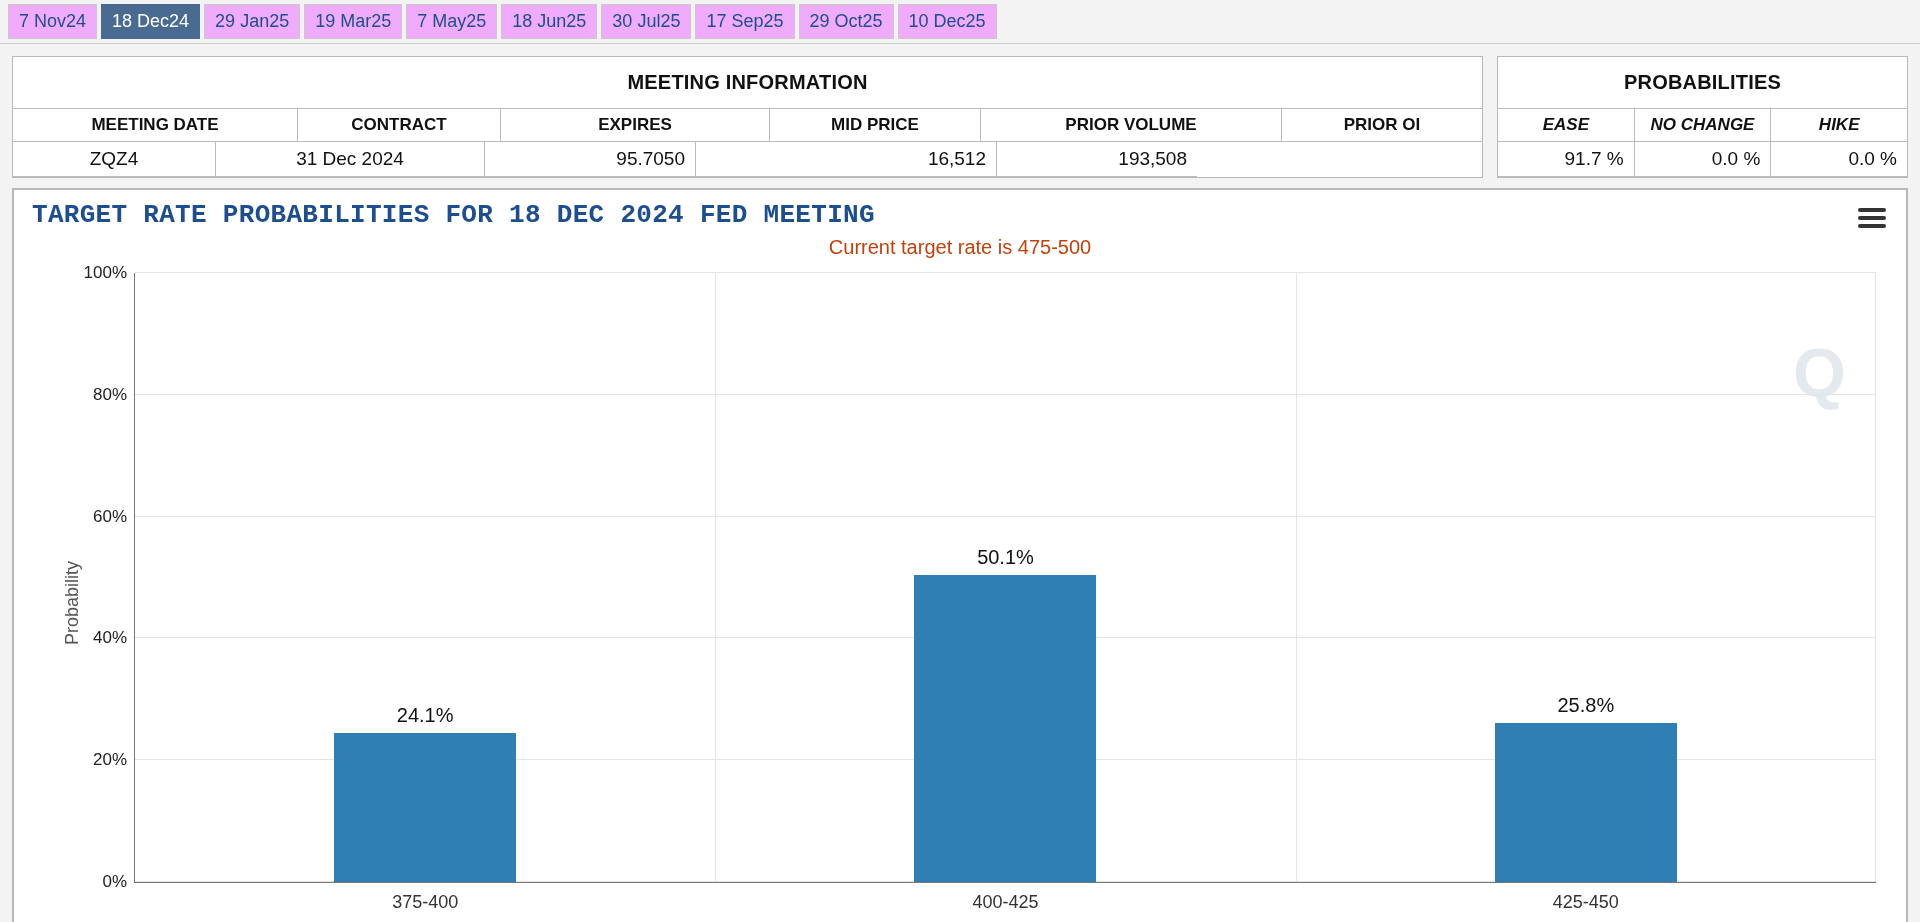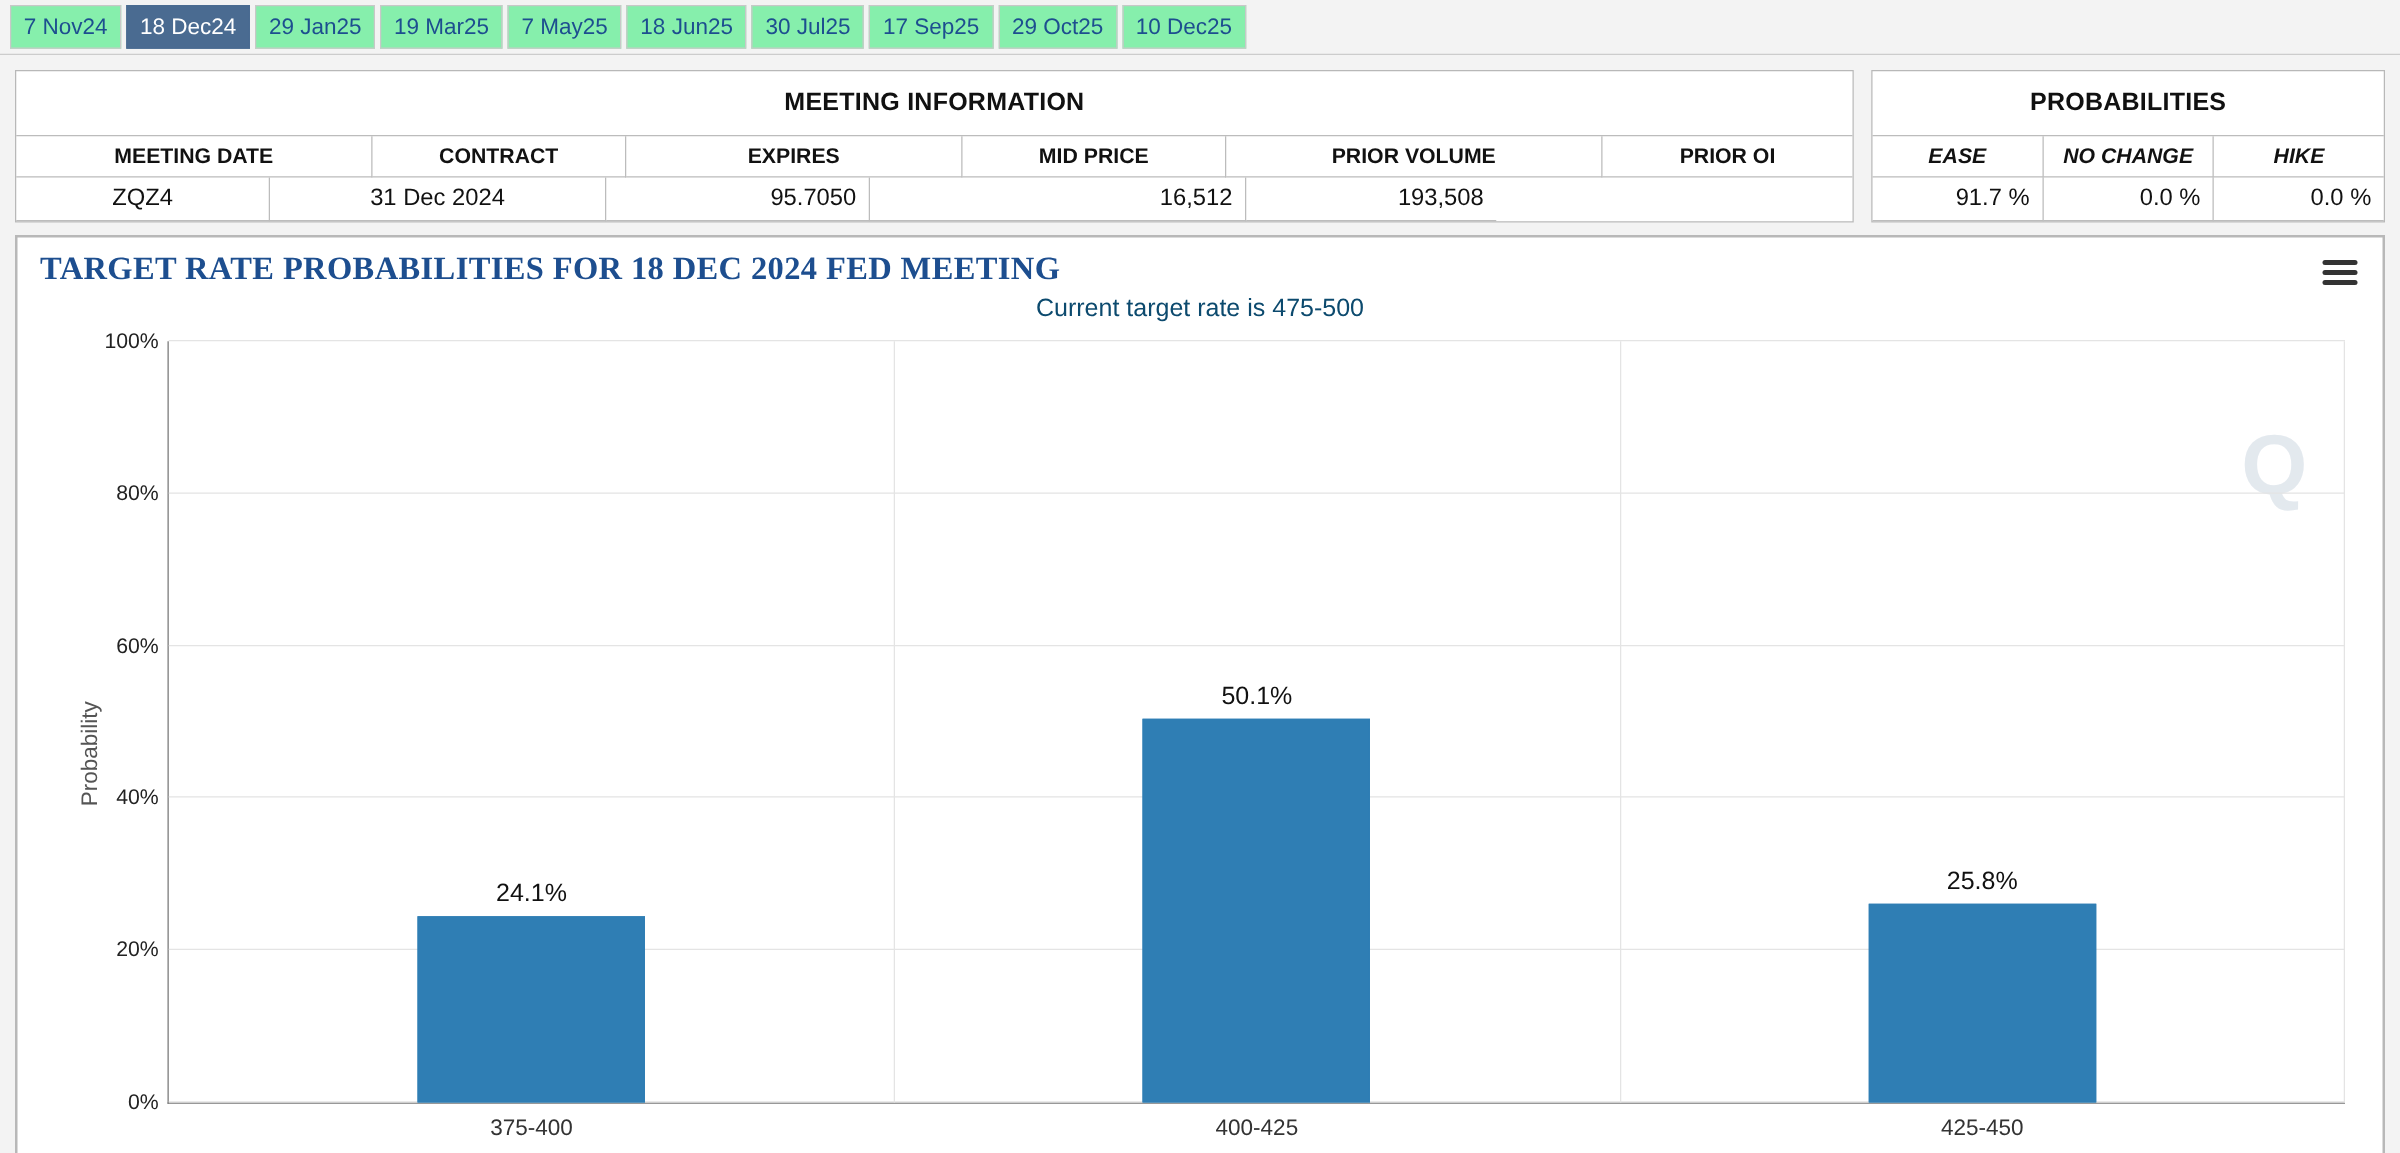--- a/index.html
+++ b/index.html
@@ -1,21 +1,21 @@
 <!DOCTYPE html>
 <html><head>
 <meta charset="utf-8">
 <style>
   html,body{margin:0;padding:0;font-family:Arial,Helvetica,sans-serif;background:#f3f3f3;color:#111;}
   .page{width:1920px;min-height:922px;background:#f3f3f3;position:relative;}
 
   
   .tabs-wrap{padding:4px 8px 4px 8px;border-bottom:1px solid #ccc;}
   .tabs{display:flex;gap:4px;}
-  .tab{border:1px solid #c8c8c8;background:#86efac;color:#1d4e8f;font-size:18px;padding:6px 10px;cursor:pointer;}
+  .tab{border:1px solid #c8c8c8;background:#f0abfc;color:#1d4e8f;font-size:18px;padding:6px 10px;cursor:pointer;}
   .tab.active{background:#4a6b91;color:#fff;border-color:#4a6b91;}
 
   
   .tables-row{display:flex;gap:14px;padding:12px 12px 0 12px;}
   .tbl{border:1px solid #b8b8b8;background:#fff;}
   .tbl .tbl-title{font-weight:700;font-size:20px;text-align:center;padding:14px 0;border-bottom:1px solid #bcbcbc;letter-spacing:.2px;}
   .tbl-row{display:flex;}
   .tbl-row > div{border-right:1px solid #bcbcbc;border-bottom:1px solid #bcbcbc;padding:6px 10px;}
   .tbl-row.hdr > div{font-weight:700;font-size:17px;text-align:center;}
   .tbl-row.data > div{font-size:19px;}
@@ -27,22 +27,22 @@
   .meet-c5{flex:0 0 280px;text-align:right;}
   .meet-c6{flex:0 0 180px;text-align:right;}
   .tbl.meeting{flex:0 0 auto;}
 
   .tbl.prob{flex:1;}
   .prob-c{flex:1;text-align:right;}
   .tbl-row.hdr .prob-c{text-align:center;font-style:italic;}
 
   
   .chart-panel{margin:10px 12px 0 12px;border:2px solid #b8b8b8;background:#fff;position:relative;}
-  .chart-title{font-family:Liberation Serif, serif;color:#1d4e8f;font-size:26px;font-weight:600;letter-spacing:.3px;padding:10px 18px 4px 18px;}
-  .chart-sub{text-align:center;color:#0c4a6e;font-size:20px;padding:2px 0 4px 0;}
+  .chart-title{font-family:Liberation Mono, monospace;color:#1d4e8f;font-size:26px;font-weight:600;letter-spacing:.3px;padding:10px 18px 4px 18px;}
+  .chart-sub{text-align:center;color:#c2410c;font-size:20px;padding:2px 0 4px 0;}
   .menu-icon{position:absolute;top:14px;right:20px;cursor:pointer;}
   .menu-icon div{width:28px;height:4px;background:#333;margin:4px 0;border-radius:2px;}
 
   .chart-area{position:relative;height:680px;margin:0 20px 16px 60px;}
   .ylabel{position:absolute;left:-44px;top:50%;transform:translateY(-50%) rotate(-90deg);transform-origin:center;color:#555;font-size:18px;}
   .plot{position:absolute;left:60px;right:10px;top:10px;bottom:60px;border-left:1px solid #777;border-bottom:1px solid #777;}
   .grid-line{position:absolute;left:0;right:0;border-top:1px solid #e4e4e4;}
   .ytick{position:absolute;left:-58px;width:50px;text-align:right;font-size:17px;color:#222;transform:translateY(-50%);}
   .vgrid{position:absolute;top:0;bottom:0;border-left:1px solid #e4e4e4;}
   .bar-slot{position:absolute;bottom:0;}

